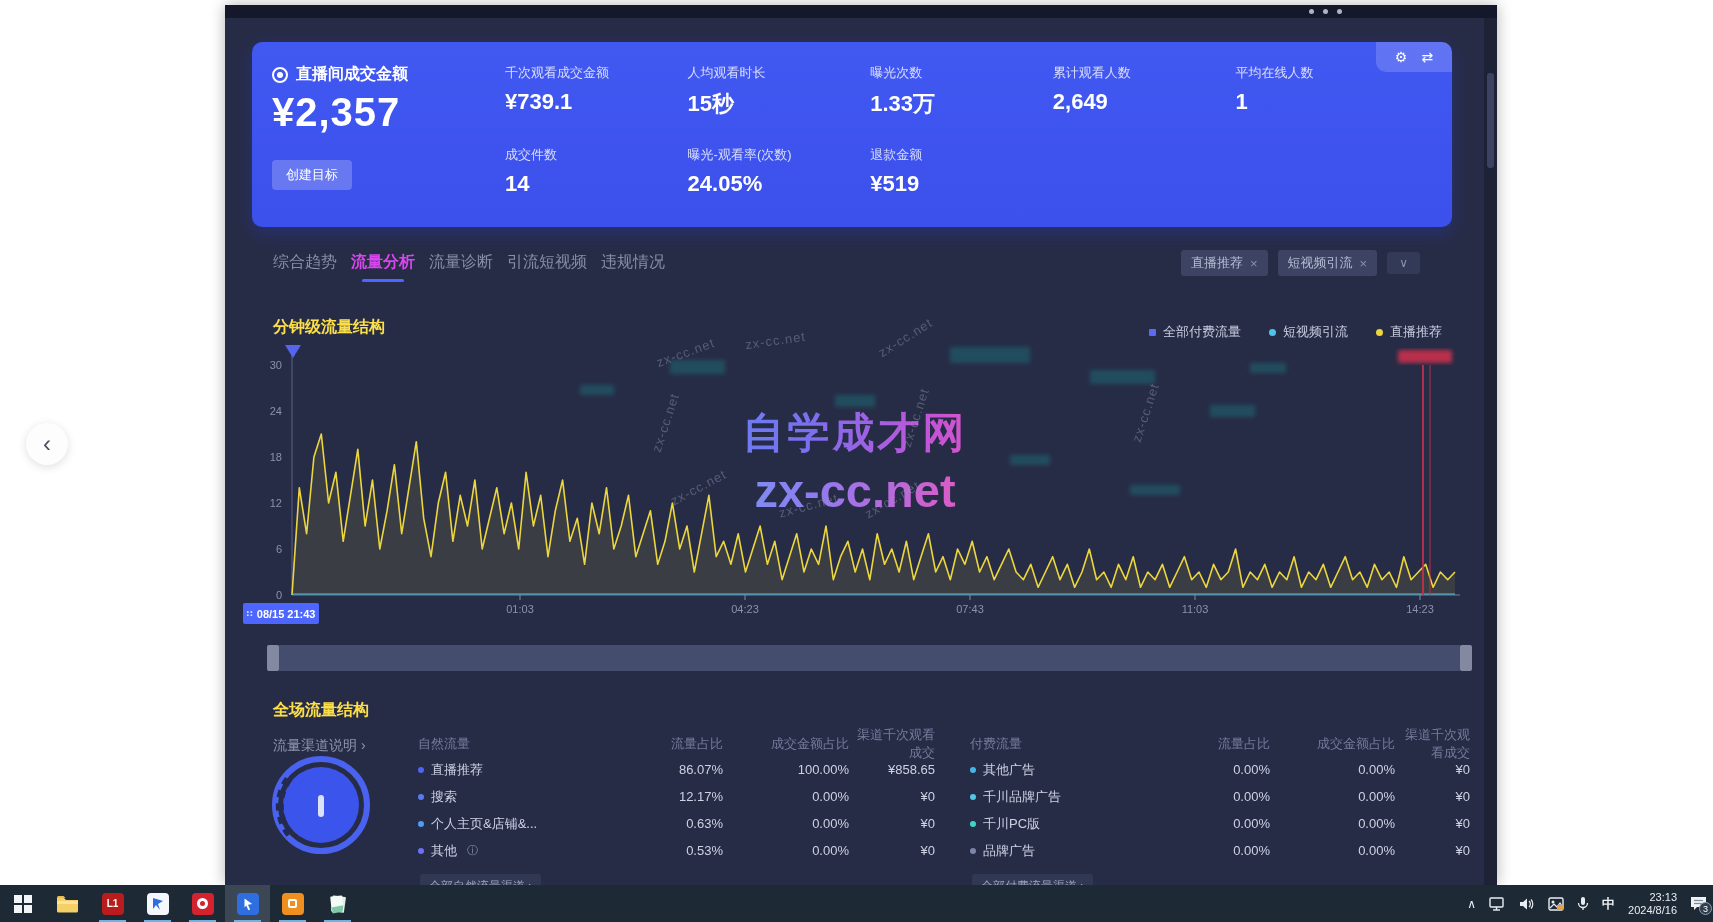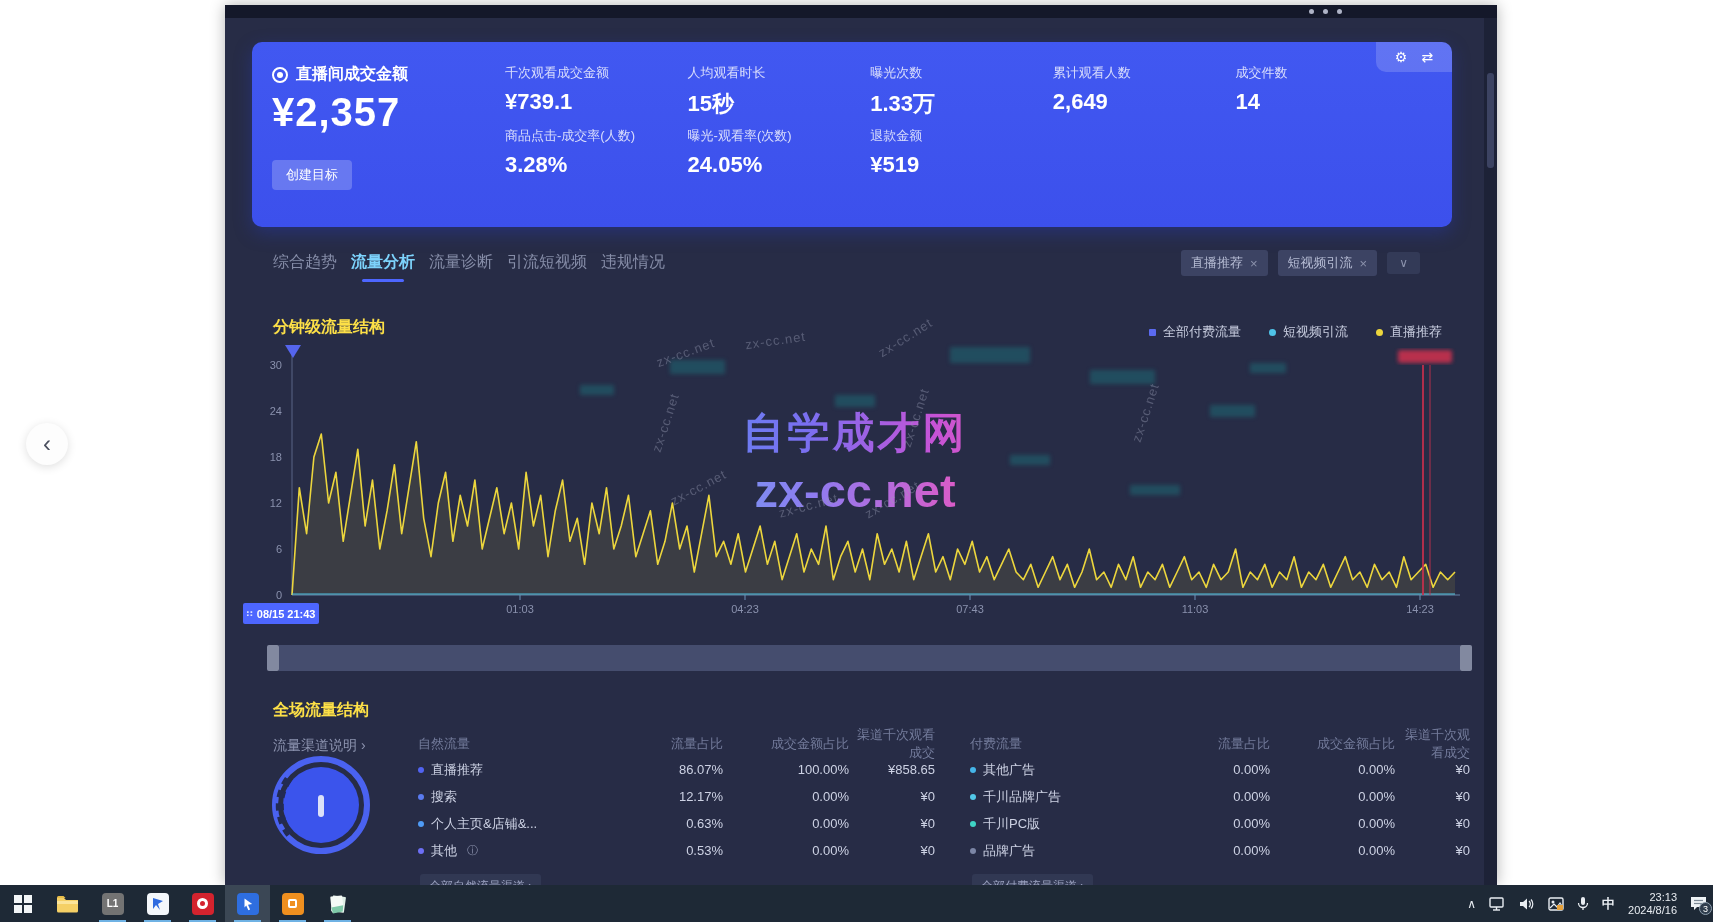--- a/index.html
+++ b/index.html
@@ -24,31 +24,31 @@
   .hero { position:absolute; left:27px; top:37px; width:1200px; height:185px; border-radius:10px;
     background:linear-gradient(180deg,#4158f1,#3c50ec); box-shadow:0 6px 18px rgba(40,60,200,.35); }
   .hero-title { position:absolute; left:20px; top:22px; display:flex; align-items:center; gap:8px;
     color:#fff; font-size:16px; font-weight:bold; }
   .target-ic { width:16px; height:16px; border:2px solid #fff; border-radius:50%; position:relative; }
   .target-ic::after { content:''; position:absolute; left:3px; top:3px; width:6px; height:6px; background:#fff; border-radius:50%; }
   .hero-amount { position:absolute; left:20px; top:48px; color:#fff; font-size:40px; font-weight:bold; letter-spacing:1px; }
   .goal-btn { position:absolute; left:20px; top:118px; background:rgba(255,255,255,.22); color:#fff;
     font-size:13px; padding:6px 14px; border-radius:4px; cursor:pointer; }
   .hero-grid { position:absolute; left:253px; top:22px; right:34px; display:grid;
-    grid-template-columns:repeat(5,1fr); row-gap:8px; }
+    grid-template-columns:repeat(5,1fr); row-gap:27px; }
   .stat .lb { color:rgba(255,255,255,.8); font-size:13px; }
   .stat .vl { color:#fff; font-size:22px; font-weight:bold; margin-top:7px; }
   .hero-tools { position:absolute; right:0; top:0; width:76px; height:30px; background:rgba(255,255,255,.17);
     border-radius:0 10px 0 10px; display:flex; align-items:center; justify-content:center; gap:14px;
     color:#fff; font-size:14px; cursor:pointer; }
 
   
   .tabs { position:absolute; left:48px; top:247px; display:flex; gap:14px; font-size:16px; color:#868da8; }
   .tab { cursor:pointer; position:relative; padding-bottom:9px; }
-  .tab.active { color:#7dd3fc; font-weight:bold; }
+  .tab.active { color:#d946ef; font-weight:bold; }
   .tab.active::after { content:''; position:absolute; left:50%; transform:translateX(-50%); bottom:0;
     width:42px; height:3px; border-radius:2px; background:#4d66ff; }
   .filter-row { position:absolute; top:245px; right:77px; display:flex; gap:10px; align-items:center; }
   .ftag { background:#3c4363; color:#b6bcd4; font-size:13px; padding:4px 10px; border-radius:3px;
     display:flex; align-items:center; gap:7px; cursor:pointer; }
   .ftag .x { color:#8b92ac; font-size:13px; cursor:pointer; }
   .fdrop { background:#333a57; color:#8b92ac; font-size:12px; padding:4px 12px; border-radius:3px; cursor:pointer; }
 
   
   .sec-title { position:absolute; color:#fde047; font-size:16px; font-weight:bold; }
@@ -150,26 +150,26 @@
           </div>
         <div class="stat">
             <div class="lb">曝光次数</div>
             <div class="vl">1.33万</div>
           </div>
         <div class="stat">
             <div class="lb">累计观看人数</div>
             <div class="vl">2,649</div>
           </div>
         <div class="stat">
+            <div class="lb">平均在线人数</div>
+            <div class="vl">1</div>
+          </div>
+        <div class="stat">
             <div class="lb">成交件数</div>
             <div class="vl">14</div>
-          </div>
-        <div class="stat">
-            <div class="lb">商品点击-成交率(人数)</div>
-            <div class="vl">3.28%</div>
           </div>
         <div class="stat">
             <div class="lb">曝光-观看率(次数)</div>
             <div class="vl">24.05%</div>
           </div>
         <div class="stat">
             <div class="lb">退款金额</div>
             <div class="vl">¥519</div>
           </div>
       </div>
@@ -418,21 +418,21 @@
         </div>
     </div>
     <div class="tb-app">
       <svg width="23" height="18" viewBox="0 0 23 18">
         <path d="M1 3 h7 l2 2 h12 v11 a1.5 1.5 0 0 1 -1.5 1.5 h-18 A1.5 1.5 0 0 1 1 16 z" fill="#f5d066"></path>
         <path d="M1 3 v-0.5 A1.5 1.5 0 0 1 2.5 1 h5 L9.5 3 z" fill="#e8bd4a"></path>
         <rect x="1" y="6" width="21" height="3" fill="#fbe49a"></rect>
       </svg>
     </div>
     <div class="tb-app run">
-      <div class="sq-ic" style="background:#737373;color:#fff;font-size:10px;font-weight:bold;">L1</div>
+      <div class="sq-ic" style="background:#b91c1c;color:#fff;font-size:10px;font-weight:bold;">L1</div>
     </div>
     <div class="tb-app run">
       <div class="sq-ic" style="background:#f4f7fb;">
         <svg width="14" height="14" viewBox="0 0 14 14">
             <path d="M2 1 L12 4 L7 7 L9 13 L5 8 L2 12 Z" fill="#2f6be0"></path>
           </svg>
       </div>
     </div>
     <div class="tb-app run">
       <div class="sq-ic" style="background:#d4232e;">

